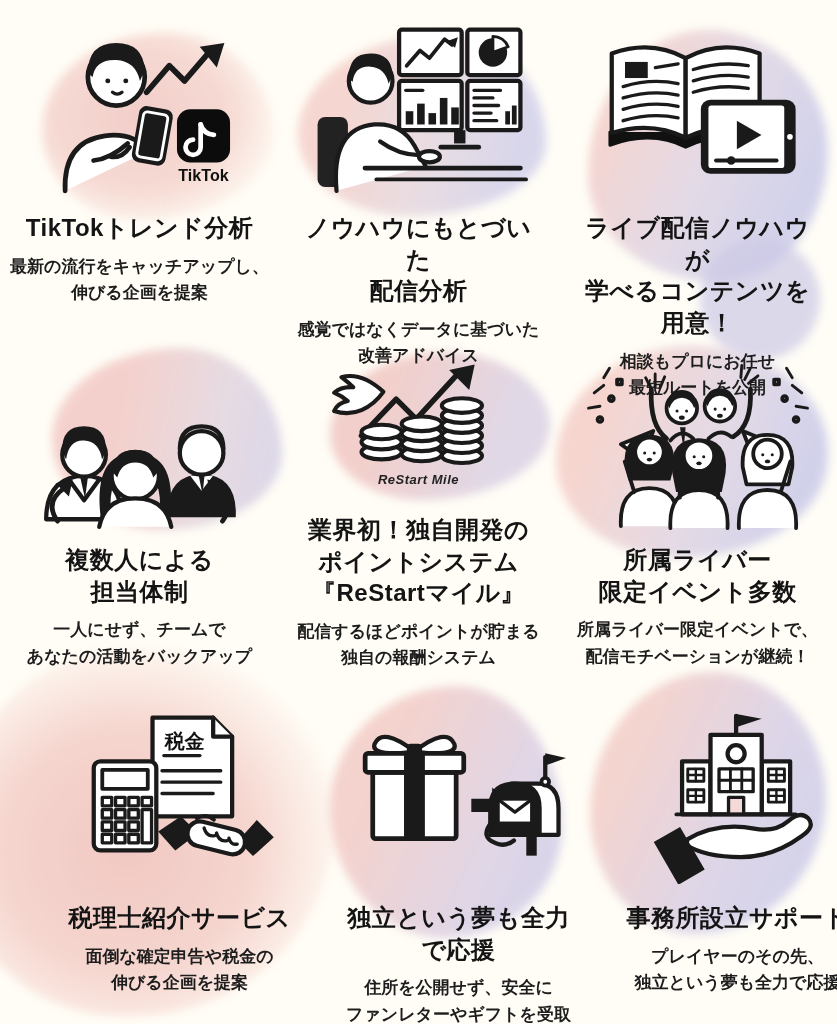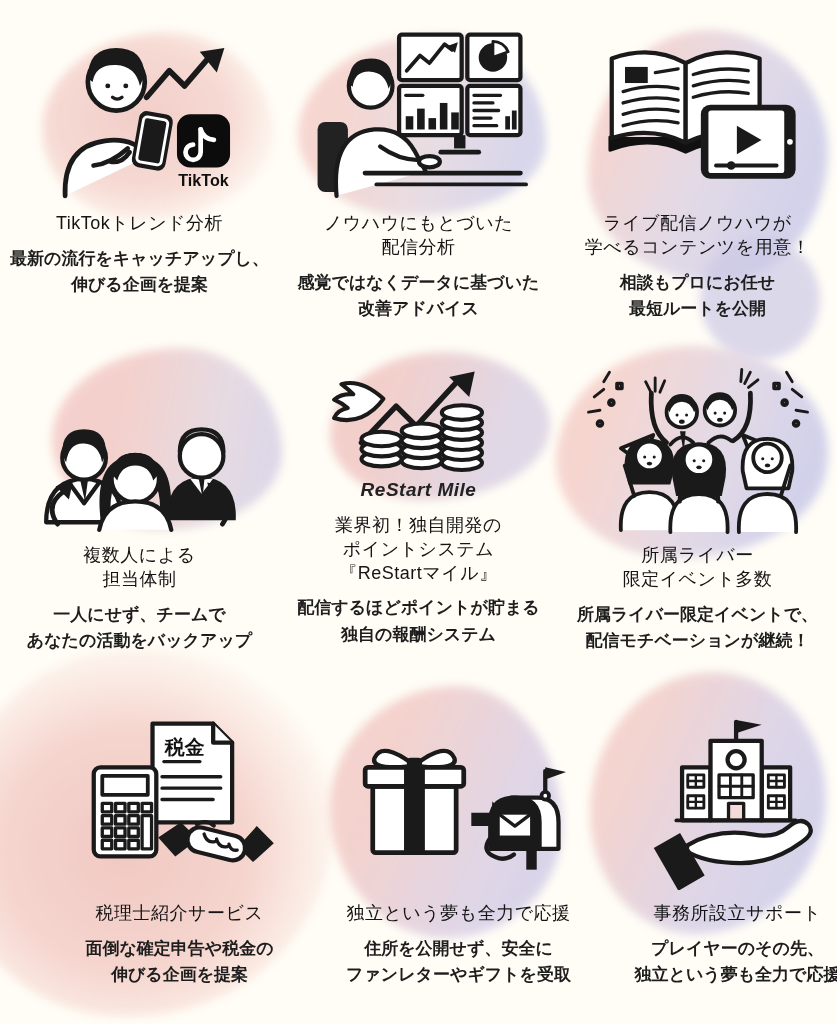--- a/index.html
+++ b/index.html
@@ -4,26 +4,26 @@
 <style>
   html,body{margin:0;padding:0;background:#ffffff;}
   .page{
     position:relative;width:837px;height:1024px;overflow:hidden;
     background:#fffdf6;color:#171717;
     font-family:"Liberation Sans",sans-serif;
   }
   .blob{position:absolute;filter:blur(5px);opacity:.8;}
   .row{position:absolute;left:0;display:grid;grid-template-columns:repeat(3,279px);}
   .card{display:flex;flex-direction:column;align-items:center;text-align:center;padding:0 6px;position:relative;}
-  .illus{display:flex;flex-direction:column;align-items:center;justify-content:center;}
-  .title{margin:6px 18px 0;font-size:18px;line-height:1.32;font-weight:400;letter-spacing:.5px;color:#141414;}
+  .illus{display:flex;flex-direction:column;align-items:center;justify-content:flex-start;}
+  .title{margin:6px 18px 0;font-size:24px;line-height:1.32;font-weight:700;letter-spacing:.5px;color:#141414;}
   .title span{display:block;}
   .desc{margin:10px 0 0;font-size:17px;line-height:1.55;font-weight:600;color:#1d1d1d;}
   .desc span{display:block;}
-  .caption{font-style:italic;font-weight:800;font-size:19px;color:#222;margin-top:2px;letter-spacing:.5px;}
+  .caption{font-style:italic;font-weight:800;font-size:13px;color:#222;margin-top:2px;letter-spacing:.5px;}
   svg{display:block;}
 </style>
 </head>
 <body>
 
 <div class="page">
 
   <div class="blob" style="left:42px;top:32px;width:232px;height:188px;background:radial-gradient(65% 65% at 42% 45%,#f0c2be 0%,#f4d2cb 60%,rgba(244,215,208,0) 100%);border-radius:54% 46% 58% 42%/52% 56% 44% 48%;"></div>
   <div class="blob" style="left:298px;top:34px;width:248px;height:182px;background:linear-gradient(105deg,#f4cdc7 20%,#e3d5de 55%,#cfcde9 85%);border-radius:60% 40% 55% 45%/55% 60% 40% 45%;"></div>
   <div class="blob" style="left:588px;top:30px;width:240px;height:252px;background:linear-gradient(115deg,#f3cbc6 15%,#ddd2e3 50%,#c8c8e8 80%);border-radius:50% 50% 45% 55%/58% 48% 52% 42%;"></div>

